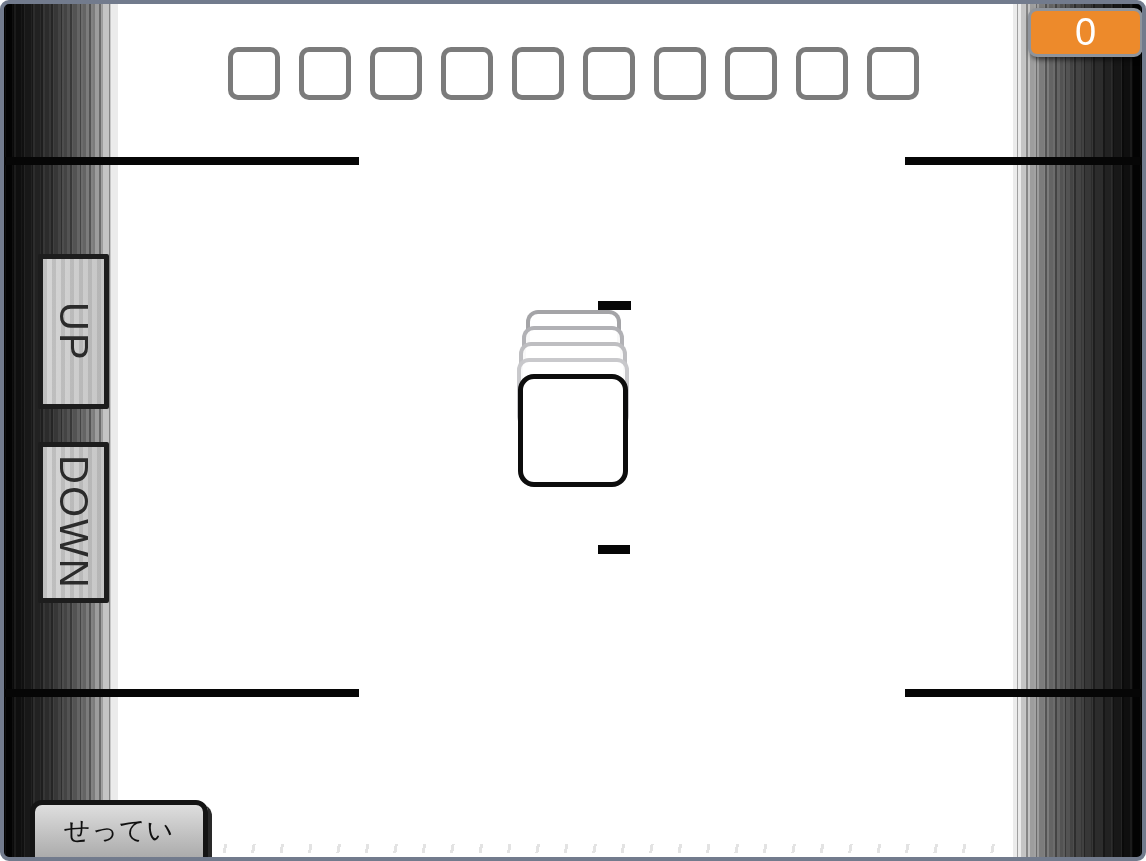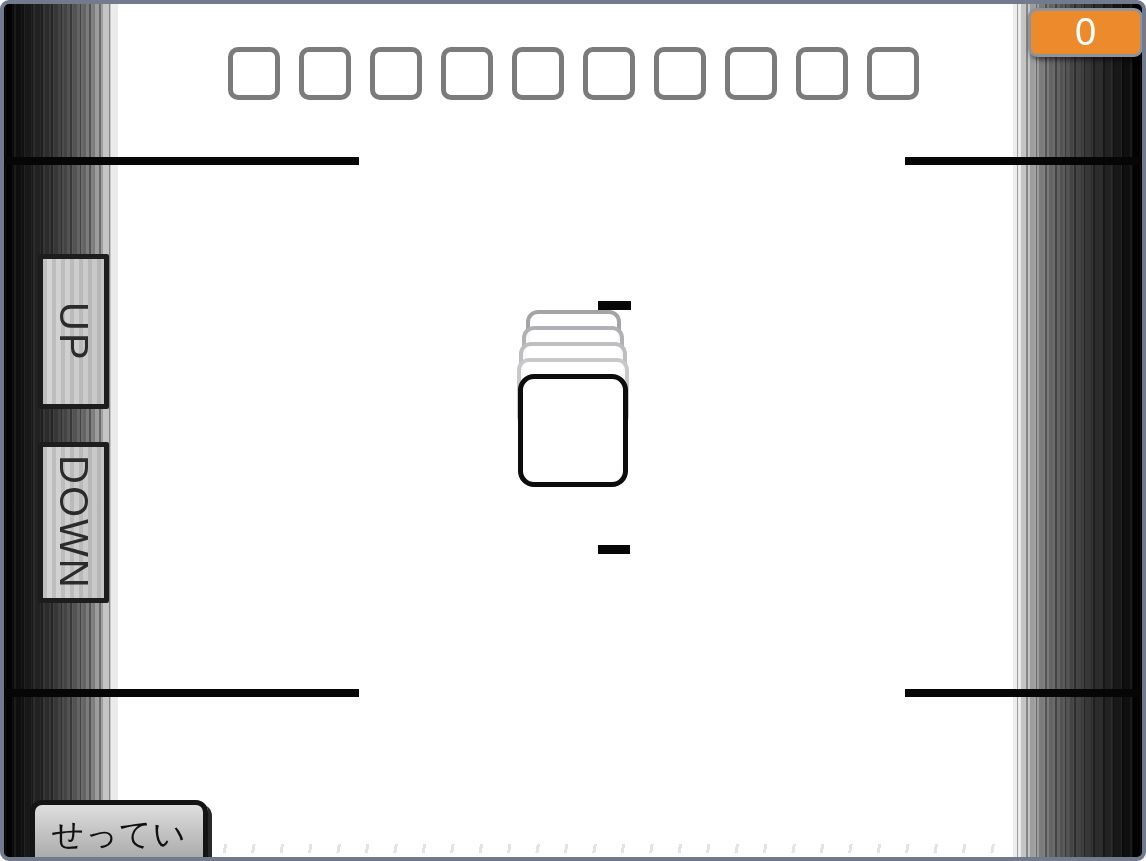--- a/index.html
+++ b/index.html
@@ -140,21 +140,21 @@
     border:5px solid #141414;
     border-radius:12px;
     background:linear-gradient(to bottom,#dedede,#a2a2a2);
     box-shadow:4px 4px 0 0 rgba(18,18,18,0.9);
     display:flex;align-items:flex-start;justify-content:center;
     padding-top:8px;
     z-index:20;
     cursor:pointer;
   }
   .settings-btn .label{
-    font-size:32px;
+    font-size:26px;
     color:#101010;
     letter-spacing:1px;
     user-select:none;
   }
   
   .bottom-squiggle{
     position:absolute;left:212px;top:844px;width:800px;height:9px;
     background:repeating-linear-gradient(100deg,
       rgba(0,0,0,0) 0 12px, #dcdcdc 12px 15px, rgba(0,0,0,0) 15px 28px);
     opacity:0.8;

